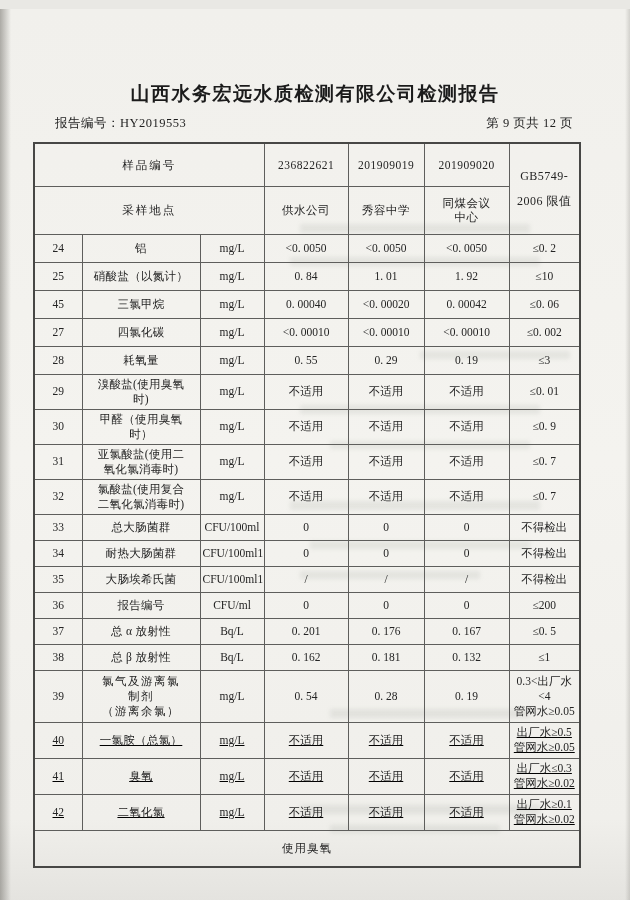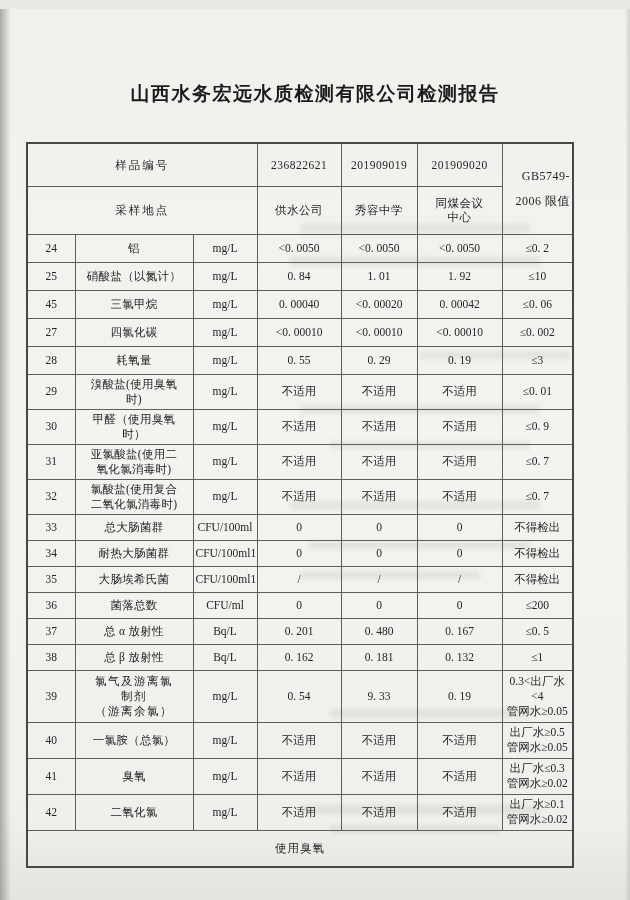--- a/index.html
+++ b/index.html
@@ -45,54 +45,54 @@
     font-family: "Liberation Sans", "DejaVu Sans", sans-serif;
     font-weight: 700; font-size: 19px; letter-spacing: 1.5px;
     color: #1b1b1b; z-index: 2;
   }
   .meta {
     position: absolute; top: 106px; left: 55px; right: 57px;
     display: flex; justify-content: space-between;
     font-size: 12.5px; letter-spacing: 0.5px; color: #1e1e1e; z-index: 2;
   }
   table.report {
-    position: absolute; top: 133px; left: 26px;
+    position: absolute; top: 133px; left: 33px;
     width: 546px; table-layout: fixed;
     border-collapse: collapse;
     border: 2px solid #474745;
     z-index: 1;
   }
   table.report td {
     border: 1px solid #5e5e5c;
     text-align: center; vertical-align: middle;
     font-size: 11.5px; color: #242424;
     white-space: pre-line;
     padding: 0 2px; line-height: 1.3;
     overflow: hidden;
   }
   tr.hr1 { height: 30px; }
   tr.hr2 { height: 33px; }
   tr.h28 { height: 28px; }
   tr.h35 { height: 35px; }
   tr.h26 { height: 26px; }
   tr.h52 { height: 52px; }
-  tr.h36 { height: 36px; }
+  tr.h36 { height: 36px; text-decoration: underline; }
   tr.hfoot { height: 37px; }
   td.hd { font-size: 12.5px; letter-spacing: 2px; }
   td.sid { font-size: 12px; letter-spacing: 0.5px; }
   td.loc { font-size: 12px; letter-spacing: 0.5px; }
   td.name { text-align: left; padding-left: 7px; font-size: 12px; letter-spacing: 0.3px; }
   td.name-c { font-size: 12px; letter-spacing: 1.5px; line-height: 1.45; }
   td.unit { font-size: 10px; letter-spacing: 0; }
   td.lim { font-size: 11.5px; }
   td.lim-sm { font-size: 8.5px; line-height: 1.6; letter-spacing: 0; padding: 0 1px; }
   td.std-cell { padding: 0; }
   .std-inner {
     height: 60px; display: flex; flex-direction: column;
-    justify-content: space-evenly; align-items: flex-end;
+    justify-content: space-evenly; align-items: center;
     font-size: 12px; letter-spacing: 0.5px;
   }
   td.footnote {
     text-align: left; vertical-align: top;
     padding: 6px 8px; font-size: 12px; letter-spacing: 1px;
   }
 </style>
 </head>
 <body>
 
@@ -105,20 +105,24 @@
   <div class="ghost" style="left:330px; top:432px; width:200px; height:8px;"></div>
   <div class="ghost" style="left:290px; top:492px; width:250px; height:9px;"></div>
   <div class="ghost" style="left:310px; top:532px; width:220px; height:8px;"></div>
   <div class="ghost" style="left:300px; top:562px; width:180px; height:8px;"></div>
   <div class="ghost" style="left:330px; top:700px; width:200px; height:9px;"></div>
   <div class="ghost" style="left:300px; top:796px; width:240px; height:9px;"></div>
   <div class="ghost" style="left:330px; top:816px; width:170px; height:8px;"></div>
 
   <div class="title">山西水务宏远水质检测有限公司检测报告</div>
 
+  <div class="meta">
+    <span>报告编号：HY2019553</span>
+    <span>第 9 页共 12 页</span>
+  </div>
 
   <table class="report">
     <colgroup>
       <col style="width:48px">
         <col style="width:118px">
         <col style="width:64px">
       <col style="width:84px">
         <col style="width:76px">
         <col style="width:85px">
         <col style="width:71px">
@@ -253,54 +257,54 @@
         <td>35</td>
         <td class="name">大肠埃希氏菌</td>
         <td class="unit">CFU/100ml1</td>
         <td>/</td>
         <td>/</td>
         <td>/</td>
         <td class="lim">不得检出</td>
       </tr>
       <tr class="h26">
         <td>36</td>
-        <td class="name">菌落总数</td>
+        <td class="name">报告编号</td>
         <td class="unit">CFU/ml</td>
         <td>0</td>
         <td>0</td>
         <td>0</td>
         <td class="lim">≤200</td>
       </tr>
       <tr class="h26">
         <td>37</td>
         <td class="name">总 α 放射性</td>
         <td class="unit">Bq/L</td>
         <td>0. 201</td>
-        <td>0. 480</td>
+        <td>0. 176</td>
         <td>0. 167</td>
         <td class="lim">≤0. 5</td>
       </tr>
       <tr class="h26">
         <td>38</td>
         <td class="name">总 β 放射性</td>
         <td class="unit">Bq/L</td>
         <td>0. 162</td>
         <td>0. 181</td>
         <td>0. 132</td>
         <td class="lim">≤1</td>
       </tr>
 
       <tr class="h52">
         <td>39</td>
         <td class="name-c">氯气及游离氯
 制剂
 （游离余氯）</td>
         <td class="unit">mg/L</td>
         <td>0. 54</td>
-        <td>9. 33</td>
+        <td>0. 28</td>
         <td>0. 19</td>
         <td class="lim-sm">0.3&lt;出厂水&lt;4
 管网水≥0.05</td>
       </tr>
       <tr class="h36">
         <td>40</td>
         <td class="name">一氯胺（总氯）</td>
         <td class="unit">mg/L</td>
         <td>不适用</td>
         <td>不适用</td>

